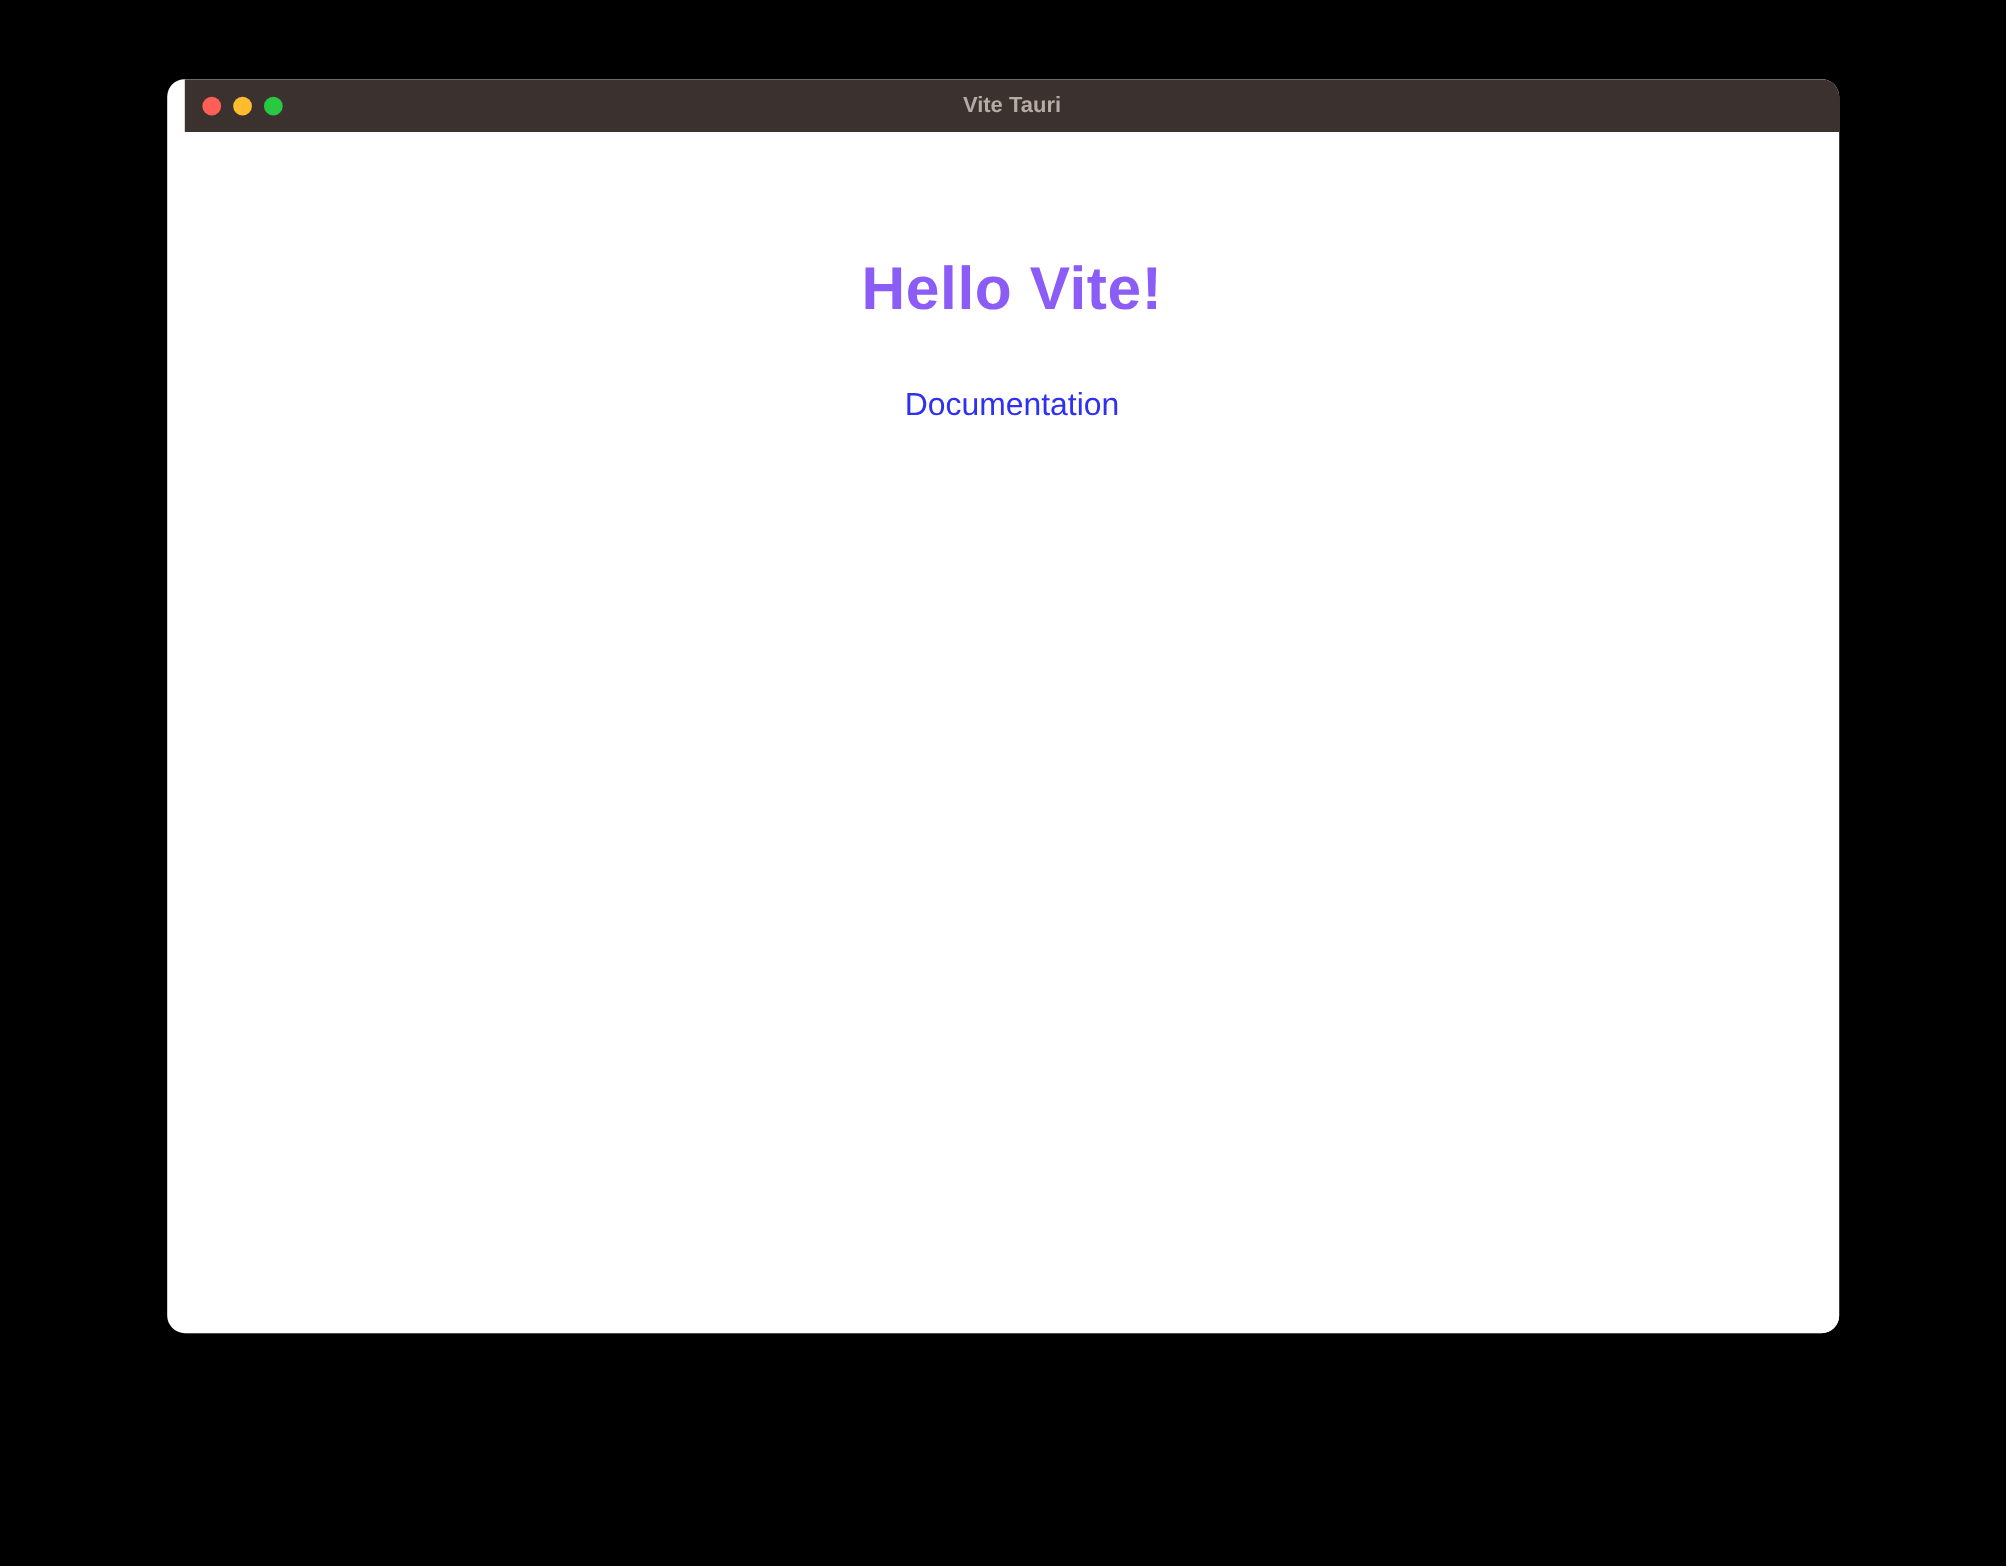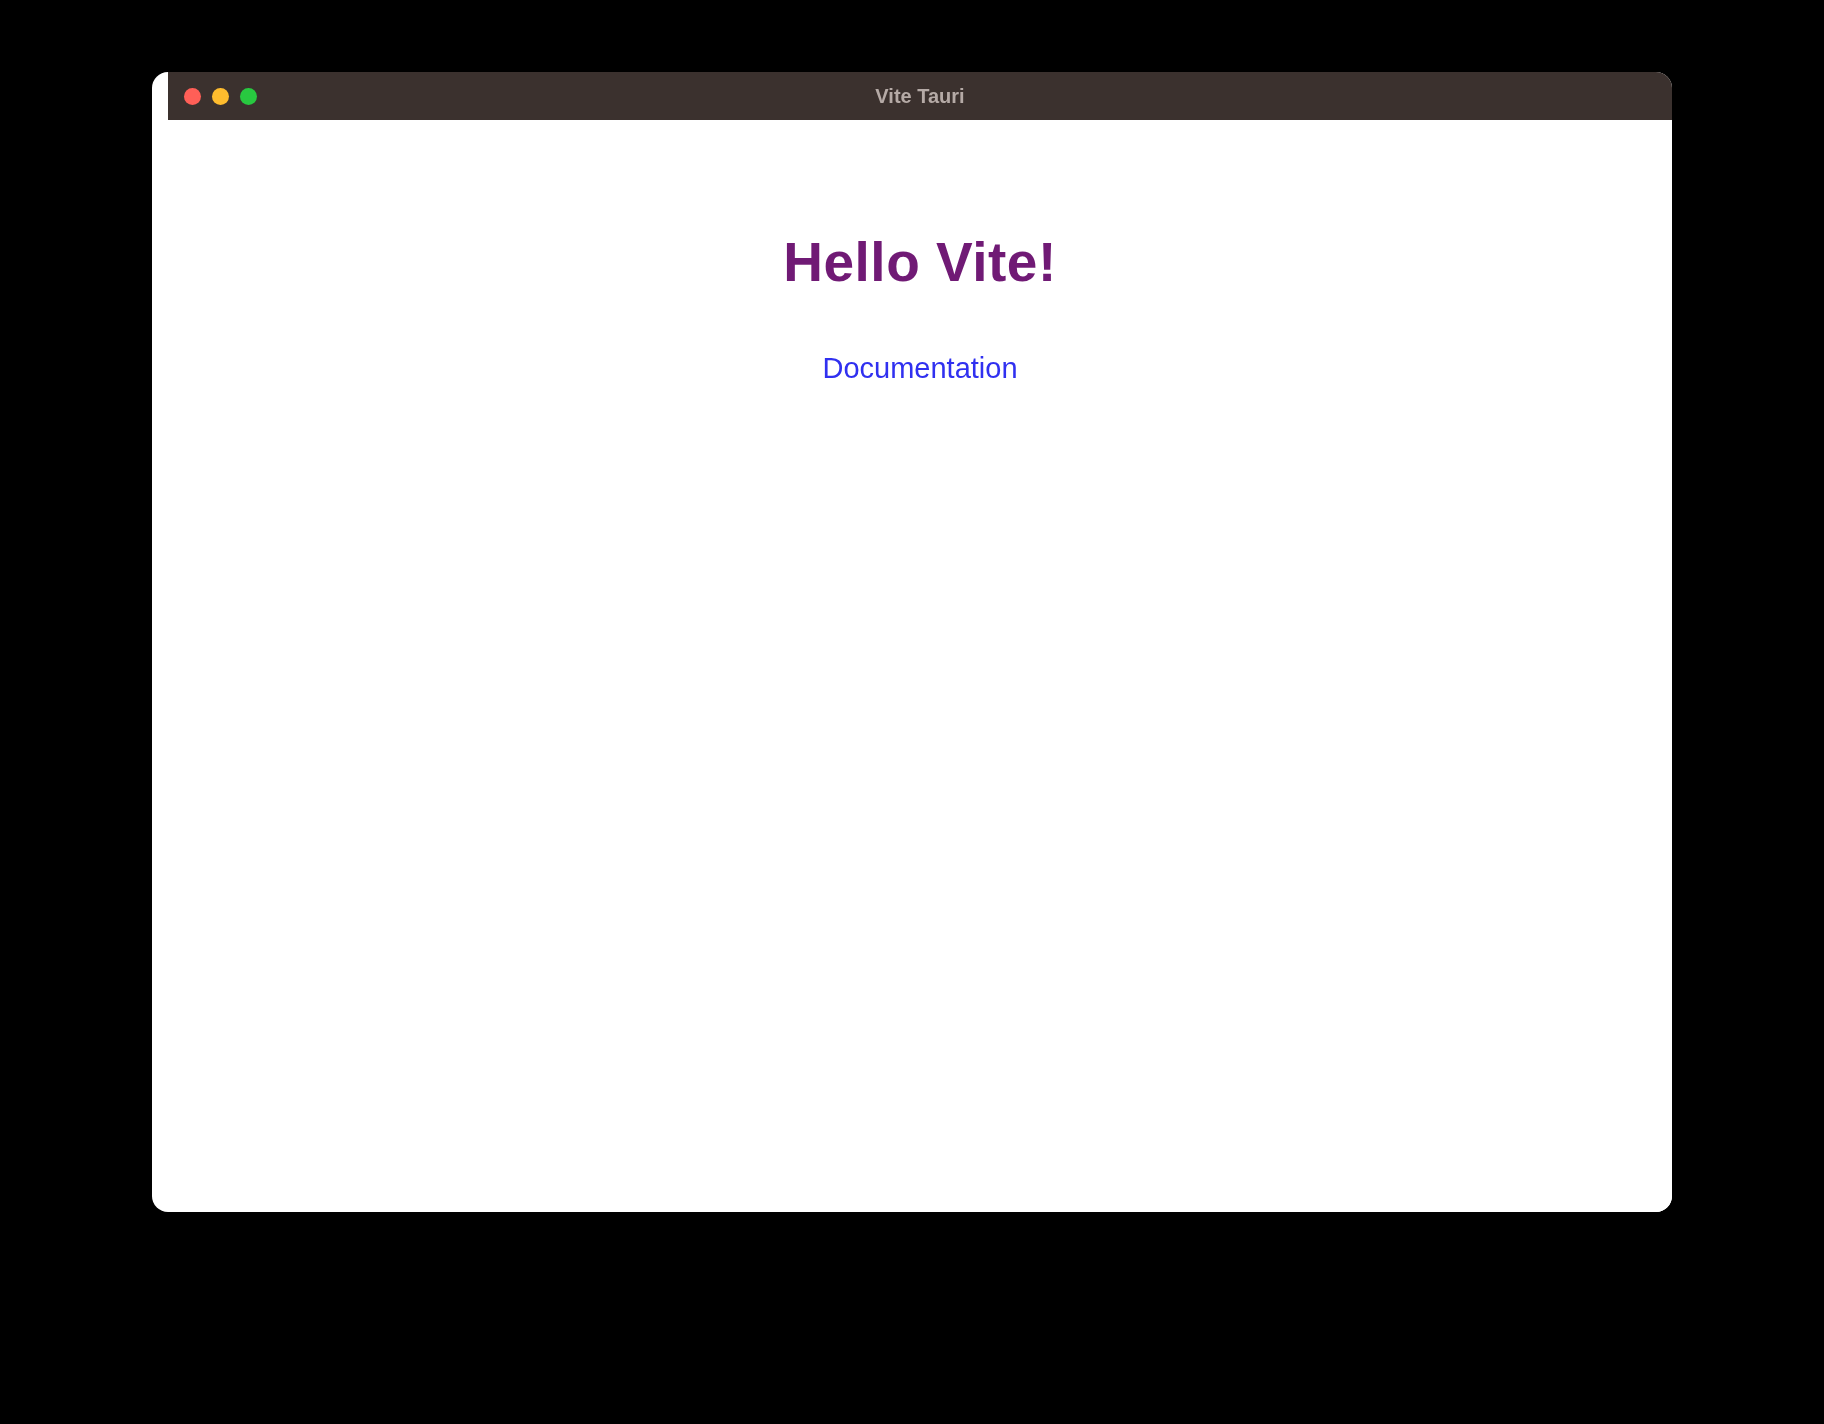--- a/index.html
+++ b/index.html
@@ -79,21 +79,21 @@
       background: #ffffff;
       display: flex;
       flex-direction: column;
       align-items: center;
       padding-top: 110px;
     }
 
     .heading {
       font-size: 55px;
       font-weight: 700;
-      color: #701a75;
+      color: #8b5cf6;
       letter-spacing: 0.5px;
     }
 
     .link-wrapper {
       margin-top: 58px;
     }
 
     .doc-link {
       font-size: 29px;
       color: #3030f0;

